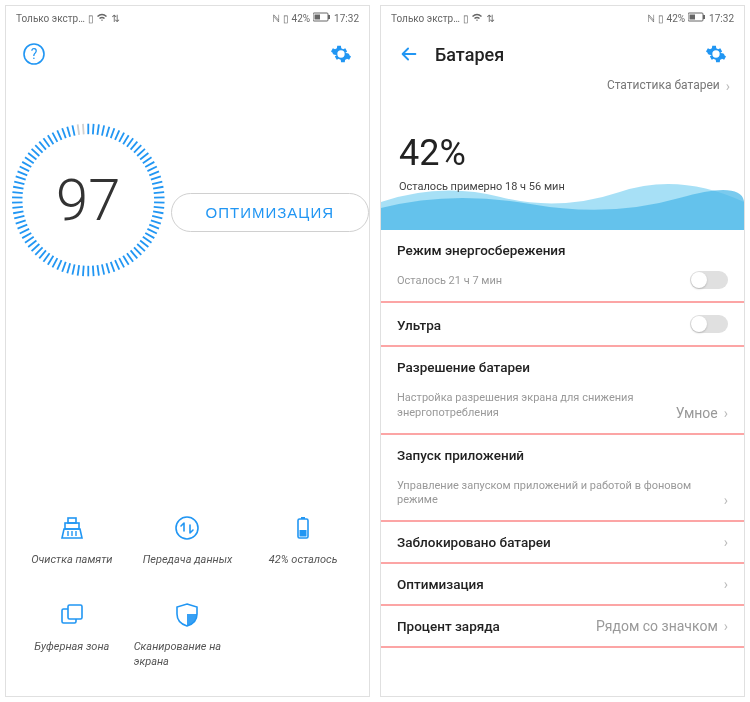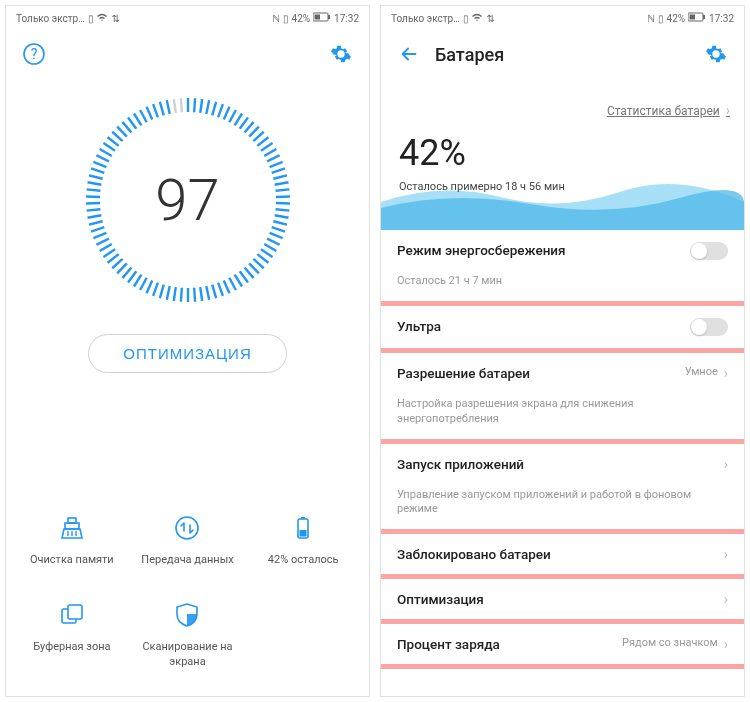--- a/index.html
+++ b/index.html
@@ -9,44 +9,44 @@
 .status-left, .status-right { display: flex; align-items: center; gap: 3px; }
 .header { height: 48px; display: flex; align-items: center; padding: 0 14px; justify-content: space-between; }
 .header-title { font-size: 18px; font-weight: 500; color: #222; margin-left: 12px; }
 .header-left { display: flex; align-items: center; }
 .icon-btn { width: 28px; height: 28px; display: flex; align-items: center; justify-content: center; cursor: pointer; }
 .gear-svg { width: 22px; height: 22px; }
 .help-svg { width: 24px; height: 24px; }
 .back-arrow { width: 22px; height: 22px; }
 
 
-.gauge-area { display: flex; flex-direction: column; align-items: center; padding: 12px 0 18px; }
+.gauge-area { display: flex; align-items: center; padding: 12px 0 18px; }
 .gauge { width: 220px; height: 220px; position: relative; display: flex; align-items: center; justify-content: center; }
 .gauge-ticks { position: absolute; width: 100%; height: 100%; }
 .gauge-score { font-size: 58px; font-weight: 300; color: #333; }
 .optimize-btn { margin-top: 24px; padding: 10px 34px; border: 1px solid #d0d0d0; border-radius: 22px; background: #fff; color: #2196f3; font-size: 15px; letter-spacing: 1px; cursor: pointer; }
 .grid { display: grid; grid-template-columns: repeat(3, 1fr); gap: 0; padding: 10px 8px; margin-top: auto; }
 .grid-cell { display: flex; flex-direction: column; align-items: center; justify-content: flex-start; padding: 16px 4px; cursor: pointer; }
 .grid-icon { width: 30px; height: 30px; margin-bottom: 10px; display: flex; align-items: center; justify-content: center; }
-.grid-label { font-size: 11px; color: #555; text-align: center; line-height: 1.35; }
-
-
-.stats-row { height: 40px; display: flex; align-items: flex-end; justify-content: flex-end; padding: 0 14px; font-size: 12px; color: #777; cursor: pointer; text-decoration: underline; }
+.grid-label { font-size: 11px; color: #555; text-align: left; line-height: 1.35; font-style: italic; }
+
+
+.stats-row { height: 40px; display: flex; align-items: flex-start; justify-content: flex-end; padding: 0 14px; font-size: 12px; color: #777; cursor: pointer; }
 .chev { margin-left: 6px; color: #bbb; font-size: 14px; }
 .battery-panel { position: relative; height: 112px; padding: 14px 18px 0; overflow: hidden; }
 .battery-pct { font-size: 36px; font-weight: 400; color: #222; }
 .battery-remain { font-size: 11px; color: #444; margin-top: 6px; position: relative; z-index: 2; }
 .wave { position: absolute; left: 0; right: 0; bottom: 0; height: 58px; }
 .wave svg { width: 100%; height: 100%; display: block; }
 .list { flex: 1; overflow-y: auto; }
-.row { padding: 12px 16px; border-bottom: 5px solid #fca5a5; display: flex; align-items: flex-start; justify-content: space-between; cursor: pointer; }
+.row { padding: 12px 16px; border-bottom: 2px solid #fca5a5; display: flex; align-items: flex-end; justify-content: space-between; cursor: pointer; }
 .row-left { flex: 1; padding-right: 10px; }
 .row-title { font-size: 13.5px; color: #222; font-weight: 500; }
 .row-sub { font-size: 11px; color: #999; margin-top: 16px; line-height: 1.35; }
-.row-val { font-size: 11px; color: #999; }
+.row-val { font-size: 14px; color: #999; }
 .toggle { width: 38px; height: 18px; border-radius: 9px; background: #e0e0e0; position: relative; cursor: pointer; }
 .toggle::after { content: ''; position: absolute; width: 16px; height: 16px; border-radius: 50%; background: #fff; top: 1px; left: 1px; box-shadow: 0 1px 2px rgba(0,0,0,0.2); }
 </style>
 </head>
 <body>
 
 <div class="phone">
   <div class="status-bar">
     <div class="status-left">
       <span>Только экстр…</span>

